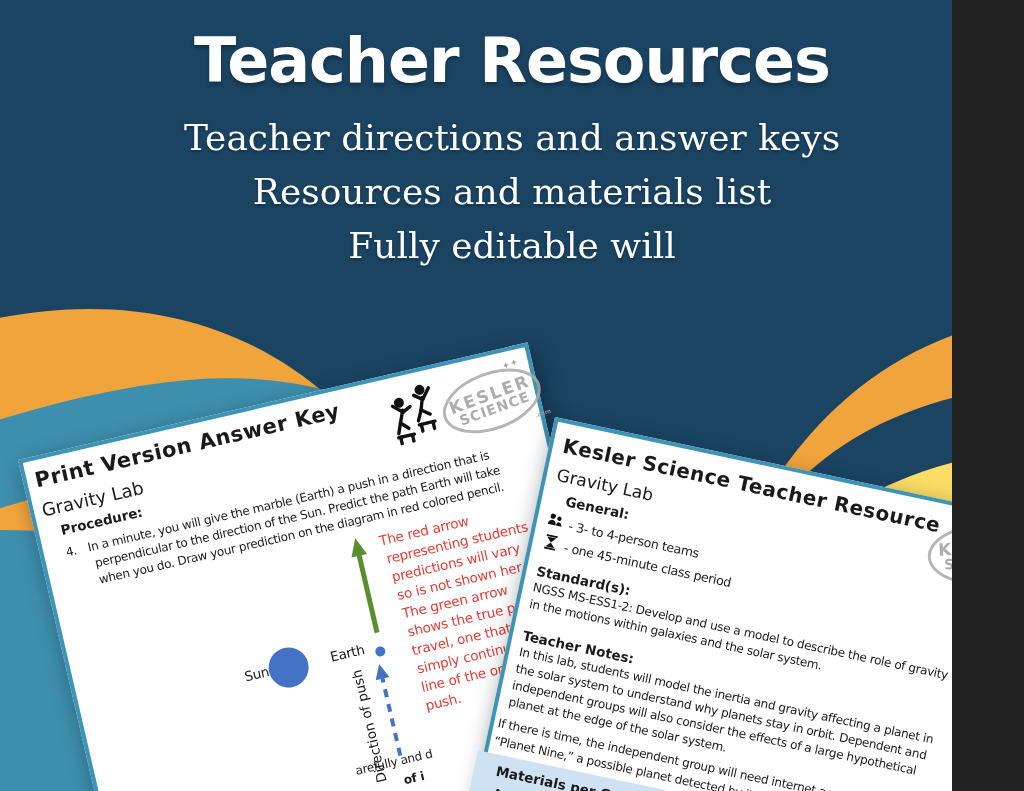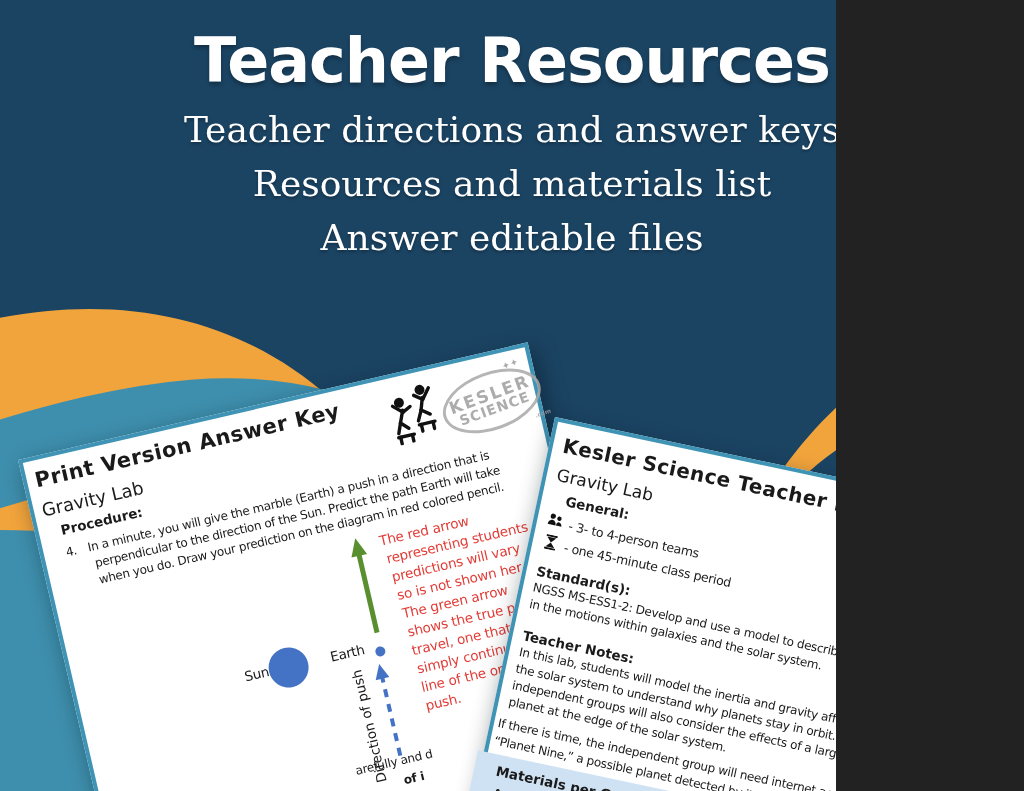--- a/index.html
+++ b/index.html
@@ -1,24 +1,24 @@
 <!DOCTYPE html>
 <html><head>
 <meta charset="utf-8">
 <style>
   html,body{margin:0;padding:0;background:#222;}
-  .stage{position:relative;width:836px;height:791px;overflow:hidden;
+  .stage{position:relative;width:952px;height:791px;overflow:hidden;
          background:#6d28d9;font-family:"DejaVu Sans",sans-serif;}
   .bg-svg{position:absolute;left:0;top:0;z-index:0;}
 
   
   .hero{position:absolute;left:0;top:0;width:1024px;text-align:center;z-index:1;}
   .title{margin-top:24px;font-size:62px;font-weight:800;color:#fff;
          letter-spacing:-1px;text-shadow:0 3px 4px rgba(0,0,0,.3);}
-  .subtitle{margin-top:6px;font-family:"DejaVu Serif",serif;color:#fff;
+  .subtitle{margin-top:14px;font-family:"DejaVu Serif",serif;color:#fff;
             font-size:36px;line-height:54px;text-shadow:0 2px 3px rgba(0,0,0,.3);}
 
   
   .paper{position:absolute;background:#fff;border:4px solid #3F93B5;
          box-shadow:4px 8px 22px rgba(5,15,25,.45);color:#1a1a1a;}
   .paper *{position:absolute;white-space:nowrap;}
   .left-paper{left:18px;top:460px;width:515px;height:700px;
               transform:rotate(-13deg);transform-origin:0 0;z-index:2;}
   .right-paper{left:555px;top:417px;width:517px;height:600px;
                transform:rotate(12deg);transform-origin:0 0;z-index:3;}
@@ -60,21 +60,21 @@
     <path d="M1030,448 C950,458 895,478 856,503 L900,625 L1030,625 Z" fill="#FBDC64"></path>
 
     <path d="M782,470 C845,382 925,332 1030,315 L1030,385 C945,392 862,420 800,480 Z" fill="#F2A43C"></path>
   </svg>
 
   <div class="hero">
     <div class="title">Teacher Resources</div>
     <div class="subtitle">
       <div>Teacher directions and answer keys</div>
       <div>Resources and materials list</div>
-      <div>Answer editable files</div>
+      <div>Fully editable will</div>
     </div>
   </div>
 
   <div class="paper left-paper">
     <div class="h-big" style="left:8px;top:8px;">Print Version Answer Key</div>
     <div class="h-sub" style="left:8px;top:40px;">Gravity Lab</div>
     <div class="h-sec" style="left:22px;top:66px;">Procedure:</div>
 
     <div class="body-line" style="left:22px;top:90px;">
       <span style="position:static">4.</span>

